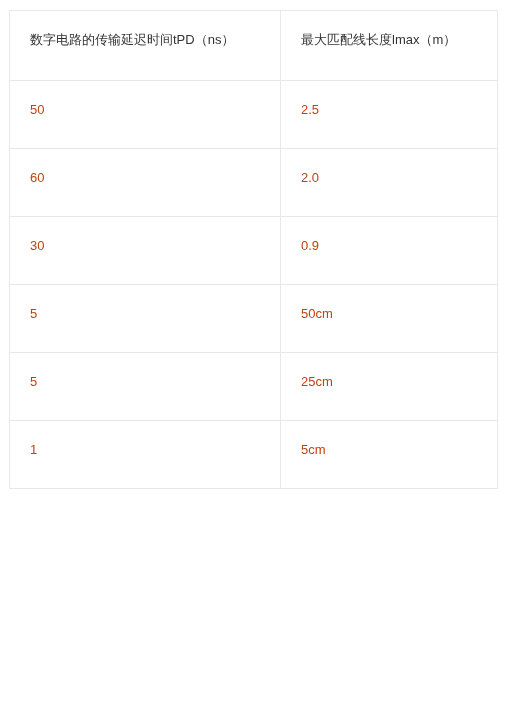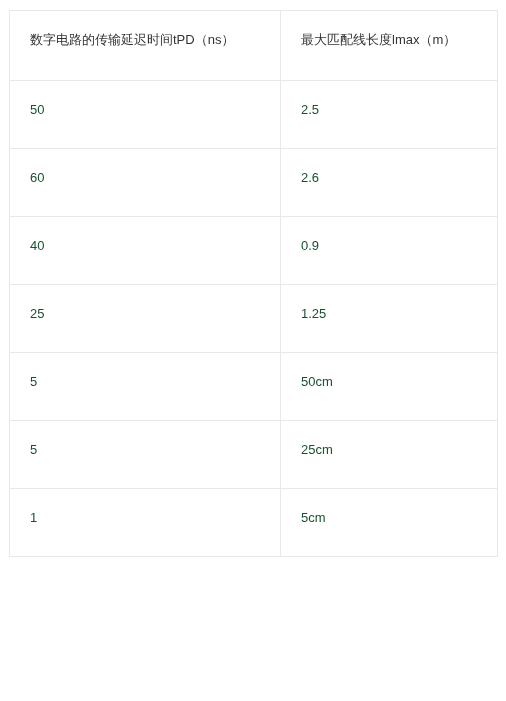--- a/index.html
+++ b/index.html
@@ -46,21 +46,21 @@
   }
 
   table.data-table thead th {
     height: 70px;
     color: #333333;
     font-size: 13px;
   }
 
   table.data-table tbody td {
     height: 68px;
-    color: #14532d;
+    color: #c2410c;
   }
 </style>
 </head>
 <body>
 
 <div class="table-wrap">
   <table class="data-table">
     <colgroup>
       <col class="col-tpd">
       <col class="col-lmax">
@@ -71,29 +71,25 @@
         <th>最大匹配线长度lmax（m）</th>
       </tr>
     </thead>
     <tbody>
         <tr>
           <td>50</td>
           <td>2.5</td>
         </tr>
         <tr>
           <td>60</td>
-          <td>2.6</td>
+          <td>2.0</td>
         </tr>
         <tr>
-          <td>40</td>
+          <td>30</td>
           <td>0.9</td>
-        </tr>
-        <tr>
-          <td>25</td>
-          <td>1.25</td>
         </tr>
         <tr>
           <td>5</td>
           <td>50cm</td>
         </tr>
         <tr>
           <td>5</td>
           <td>25cm</td>
         </tr>
         <tr>

